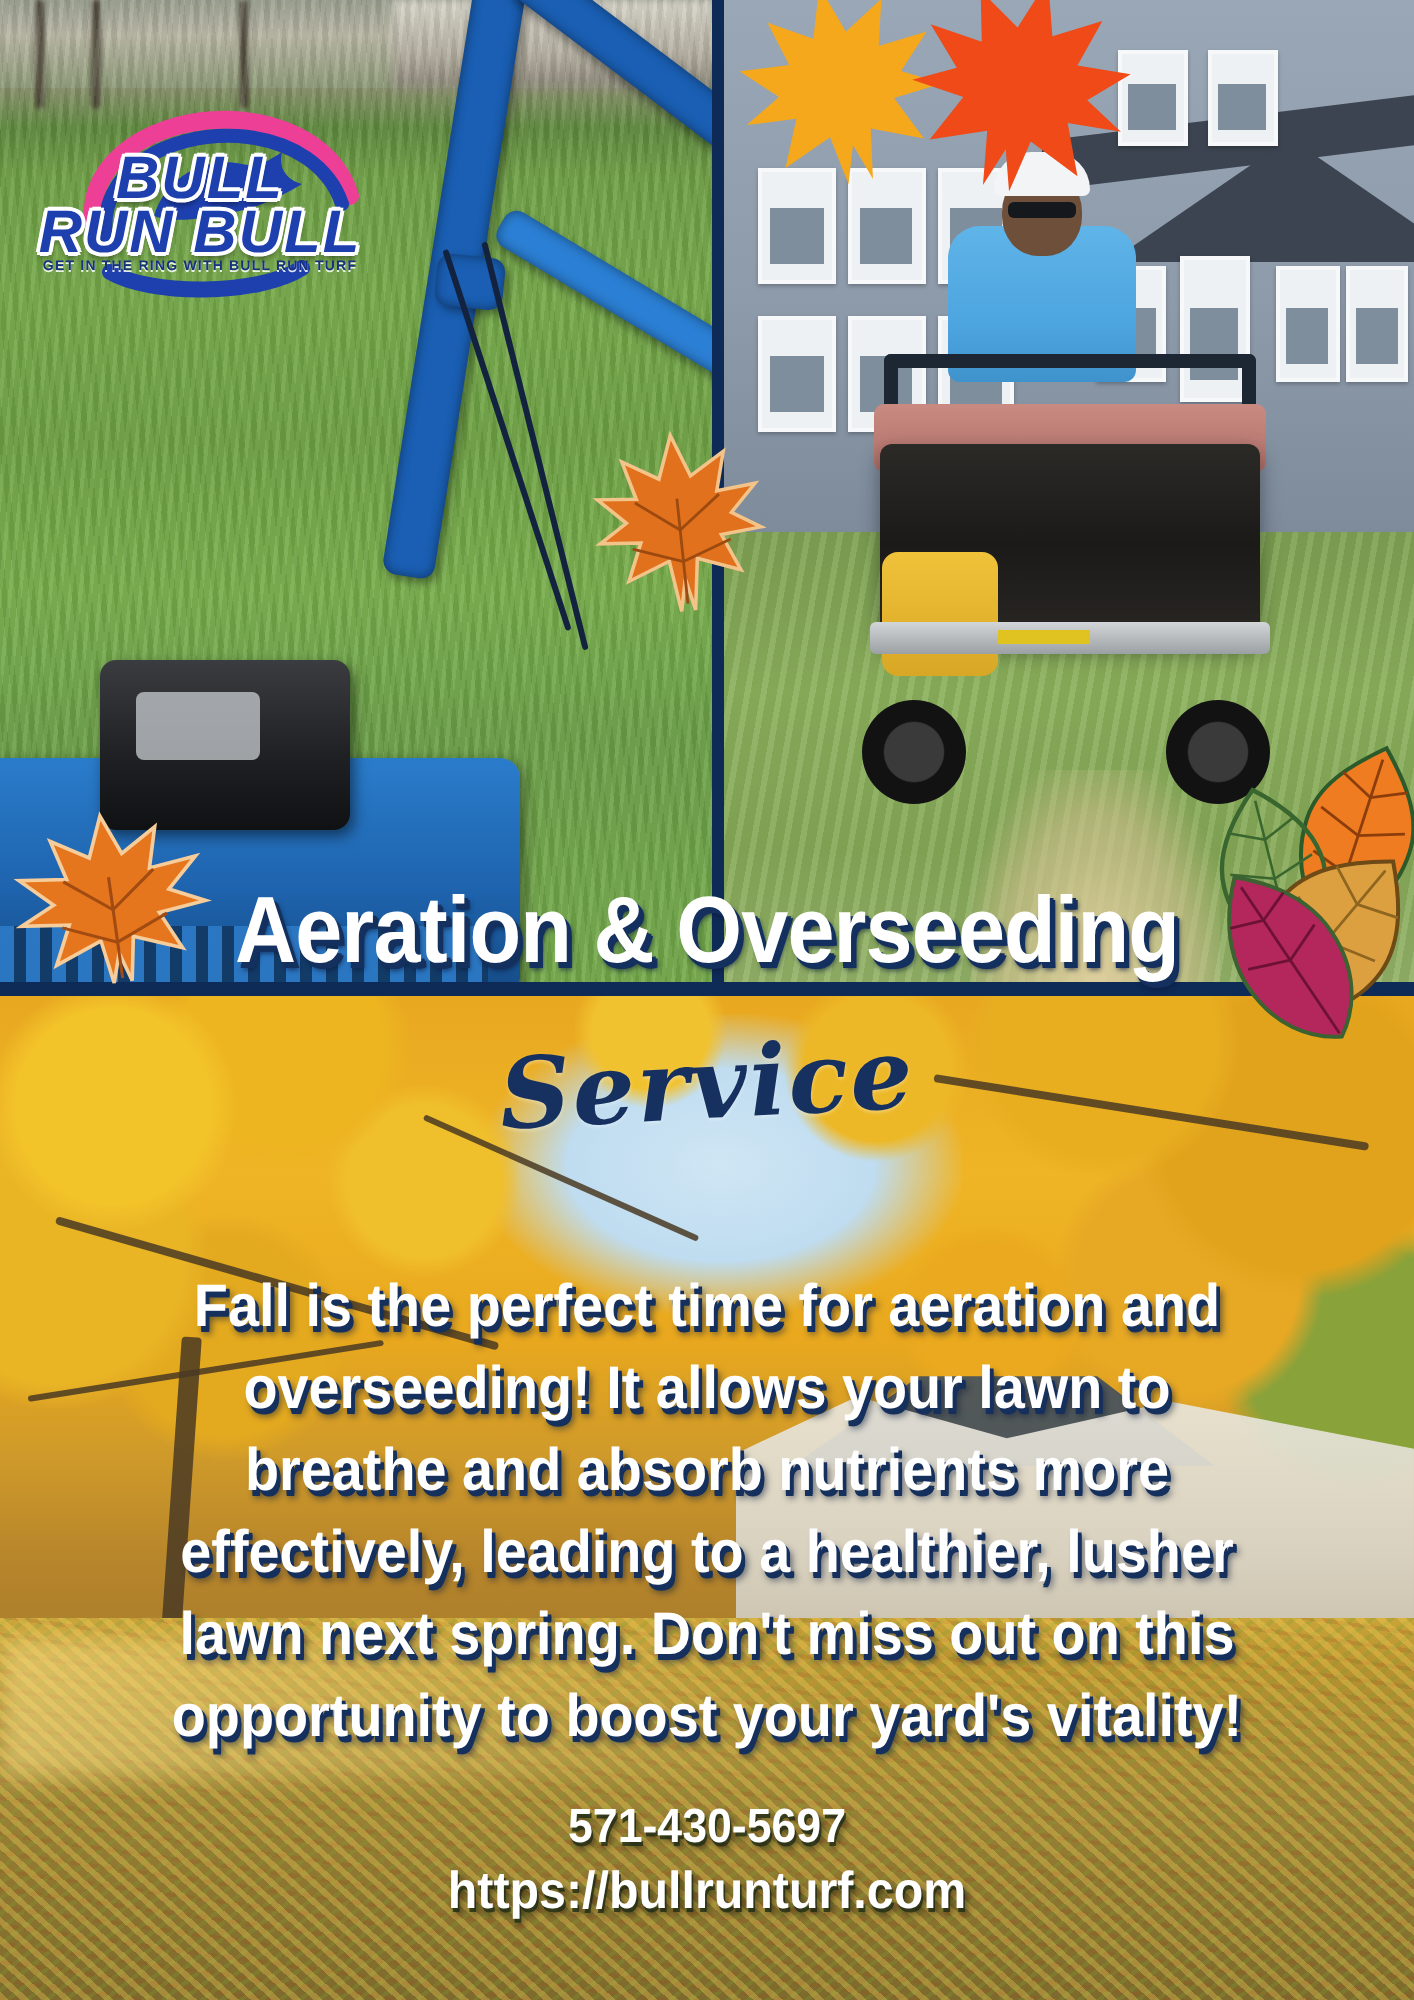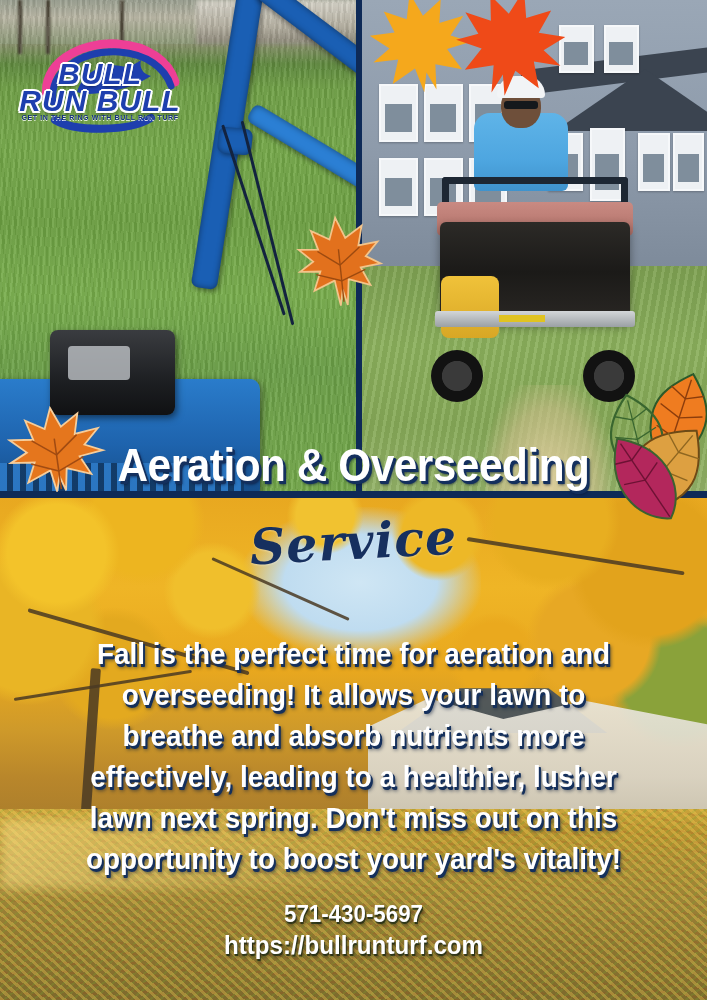--- a/index.html
+++ b/index.html
@@ -231,21 +231,21 @@
   .contact{
     position:absolute;left:0;top:898px;width:100%;text-align:center;z-index:9;
     font-family:"Liberation Sans Narrow","Liberation Sans",sans-serif;
     font-weight:bold;color:#ffffff;transform:scaleX(.93);
     text-shadow:1px 2px 0 rgba(25,40,20,.75), 2px 3px 4px rgba(0,0,0,.5);
   }
   .contact .phone{font-size:24px;line-height:31px;display:block;}
   .contact .site{font-size:26px;line-height:33px;display:block;}
 
   
-  .logo{position:absolute;left:17px;top:36px;width:166px;height:98px;z-index:10;}
+  .logo{position:absolute;left:17px;top:52px;width:166px;height:98px;z-index:10;}
   .logo .lg-text{
     position:absolute;left:0;top:24px;width:100%;text-align:center;
     font-family:"Liberation Sans Narrow","Liberation Sans",sans-serif;
     font-weight:bold;font-style:italic;font-size:30px;line-height:27px;
     color:#1e3fae;letter-spacing:1px;
     text-shadow:
       -1.5px -1.5px 0 #fff, 1.5px -1.5px 0 #fff, -1.5px 1.5px 0 #fff, 1.5px 1.5px 0 #fff,
       0 -2px 0 #fff, 0 2px 0 #fff, -2px 0 0 #fff, 2px 0 0 #fff,
       0 3px 3px rgba(0,0,0,.45);
   }

